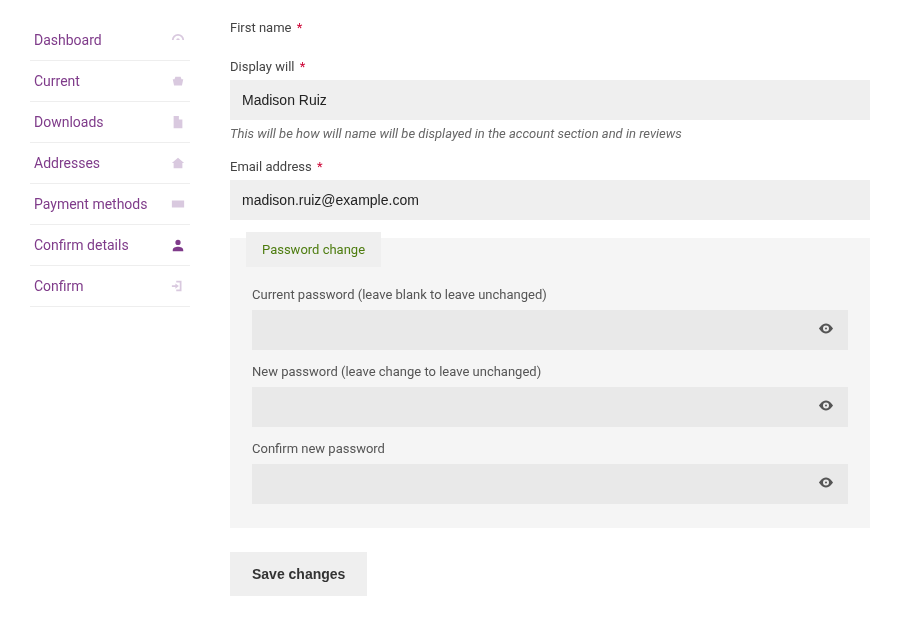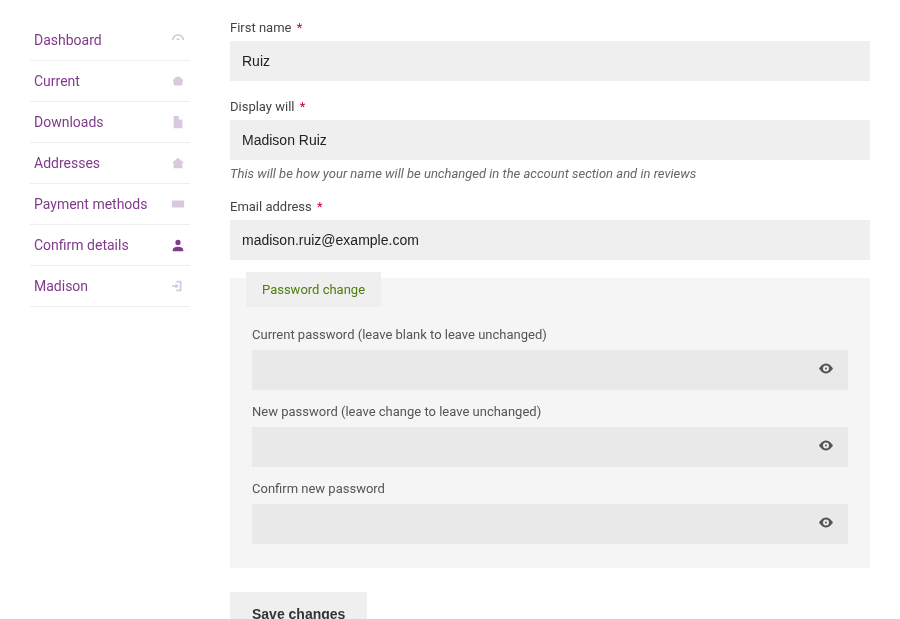--- a/index.html
+++ b/index.html
@@ -214,48 +214,47 @@
     </div>
     <div class="sidebar-item active">
       <span class="label">Confirm details</span>
       <span class="icon">
           <svg viewBox="0 0 16 16">
             <use href="#ic-user"></use>
           </svg>
         </span>
     </div>
     <div class="sidebar-item">
-      <span class="label">Madison</span>
+      <span class="label">Confirm</span>
       <span class="icon">
           <svg viewBox="0 0 16 16">
             <use href="#ic-logout"></use>
           </svg>
         </span>
     </div>
   </nav>
 
   <main class="main">
 
     <div class="row">
       <div class="field">
         <label class="field-label">
           <span>First name</span>
           <span class="req">*</span>
         </label>
-        <input class="text-input" type="text" value="Ruiz" style="">
       </div>
     </div>
 
     <div class="field">
       <label class="field-label">
         <span>Display will</span>
         <span class="req">*</span>
       </label>
       <input class="text-input" type="text" value="Madison Ruiz" style="">
-      <div class="help">This will be how your name will be unchanged in the account section and in reviews</div>
+      <div class="help">This will be how will name will be displayed in the account section and in reviews</div>
     </div>
 
     <div class="field">
       <label class="field-label">
         <span>Email address</span>
         <span class="req">*</span>
       </label>
       <input class="text-input" type="email" value="madison.ruiz@example.com" style="">
     </div>
 

